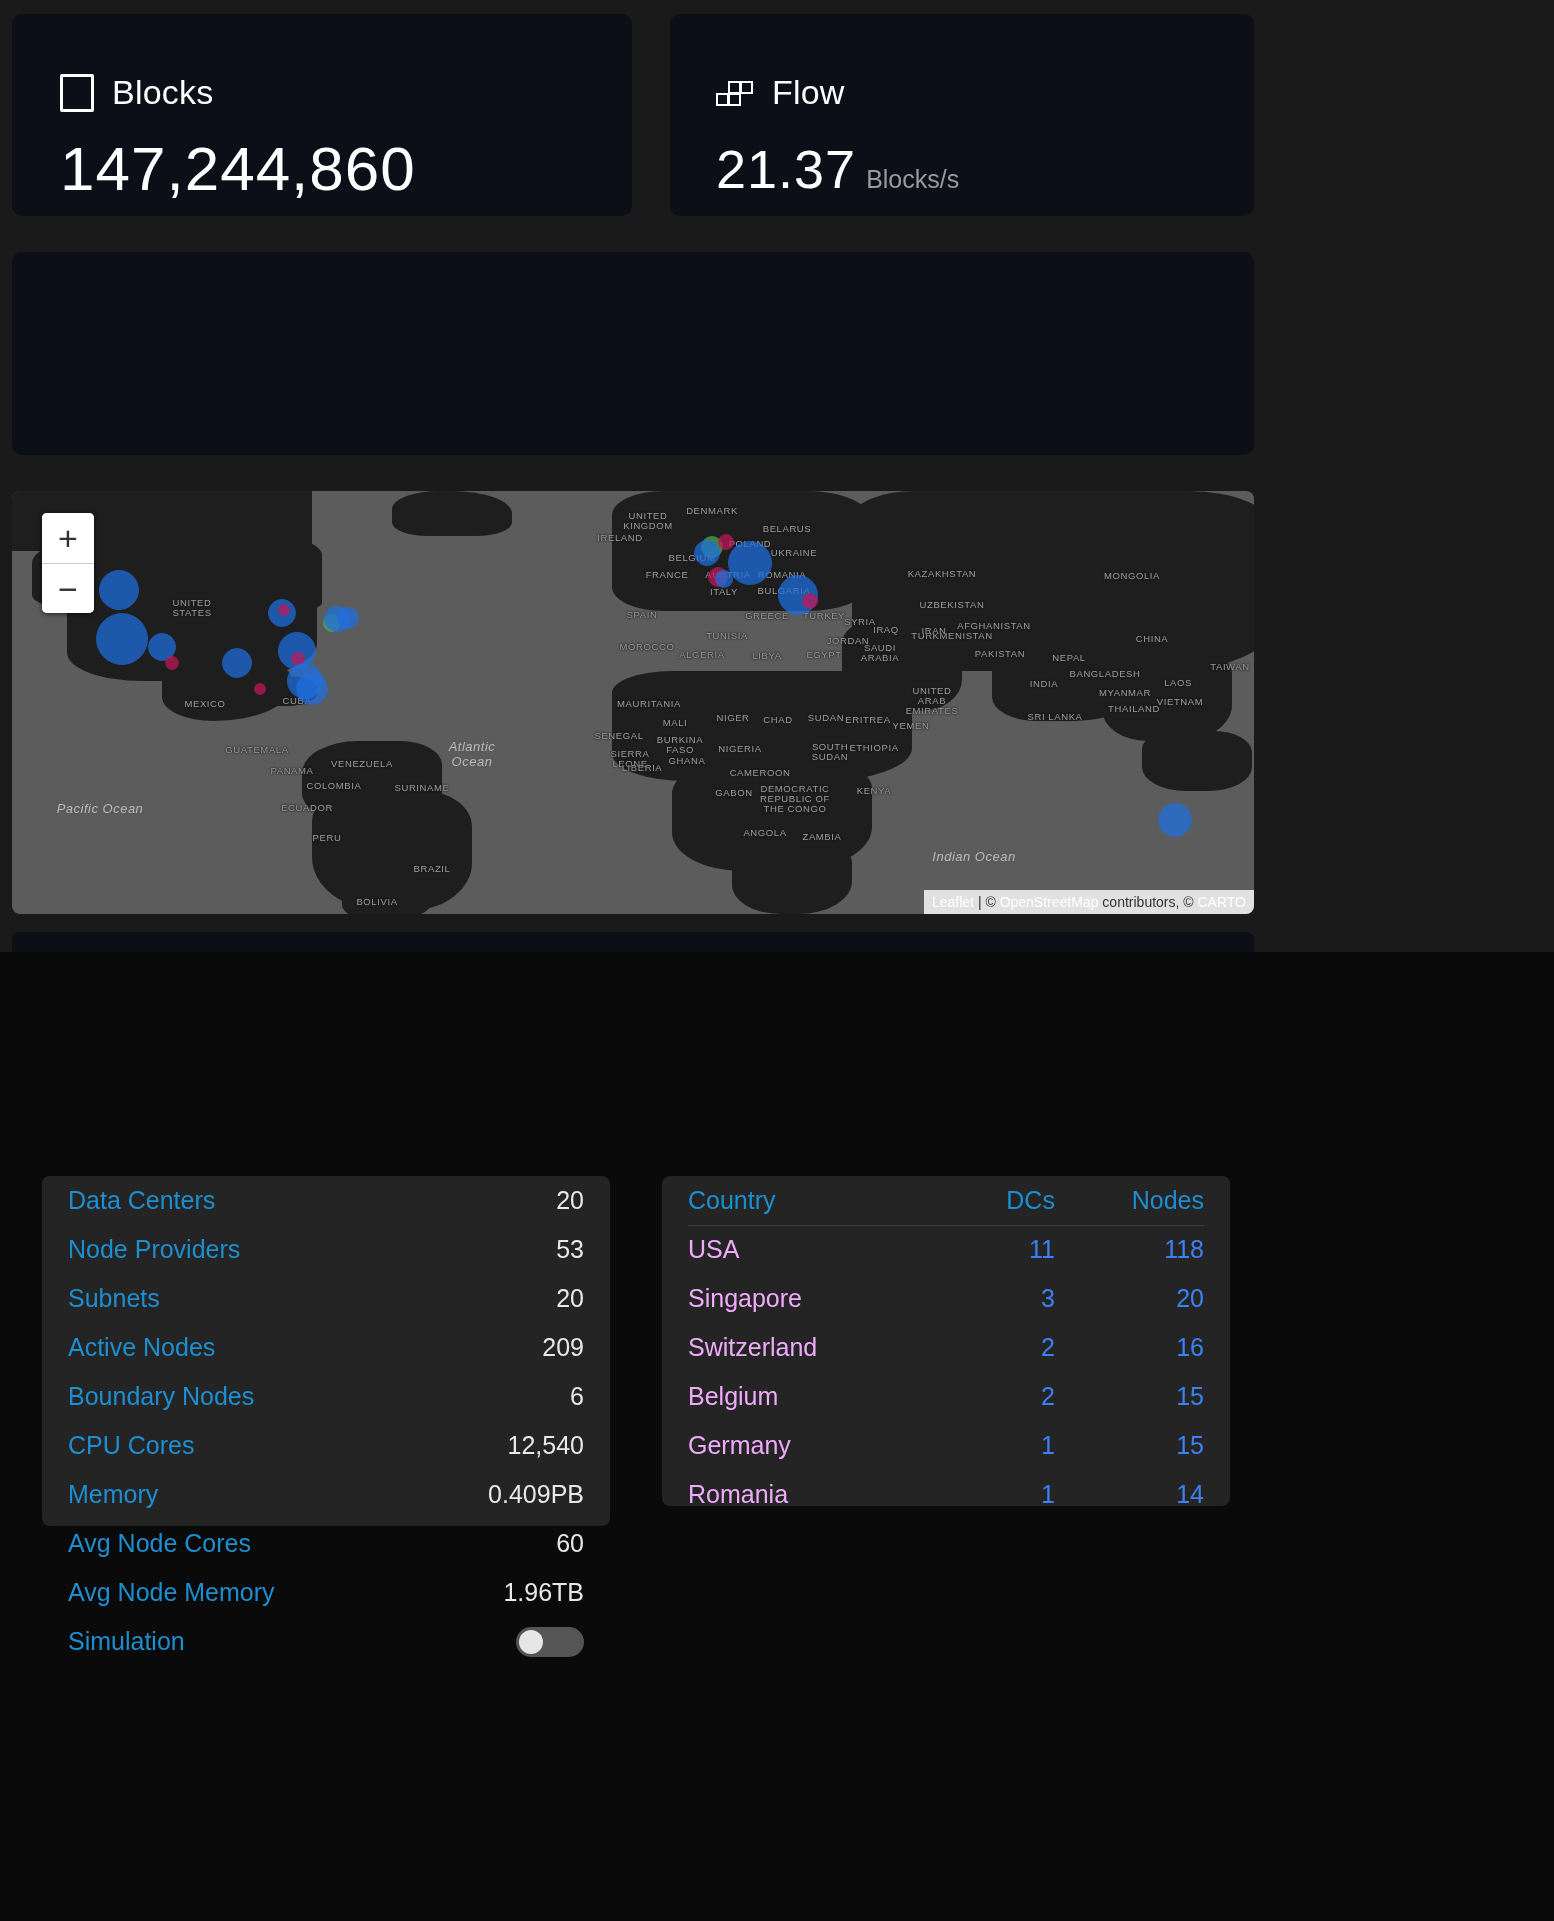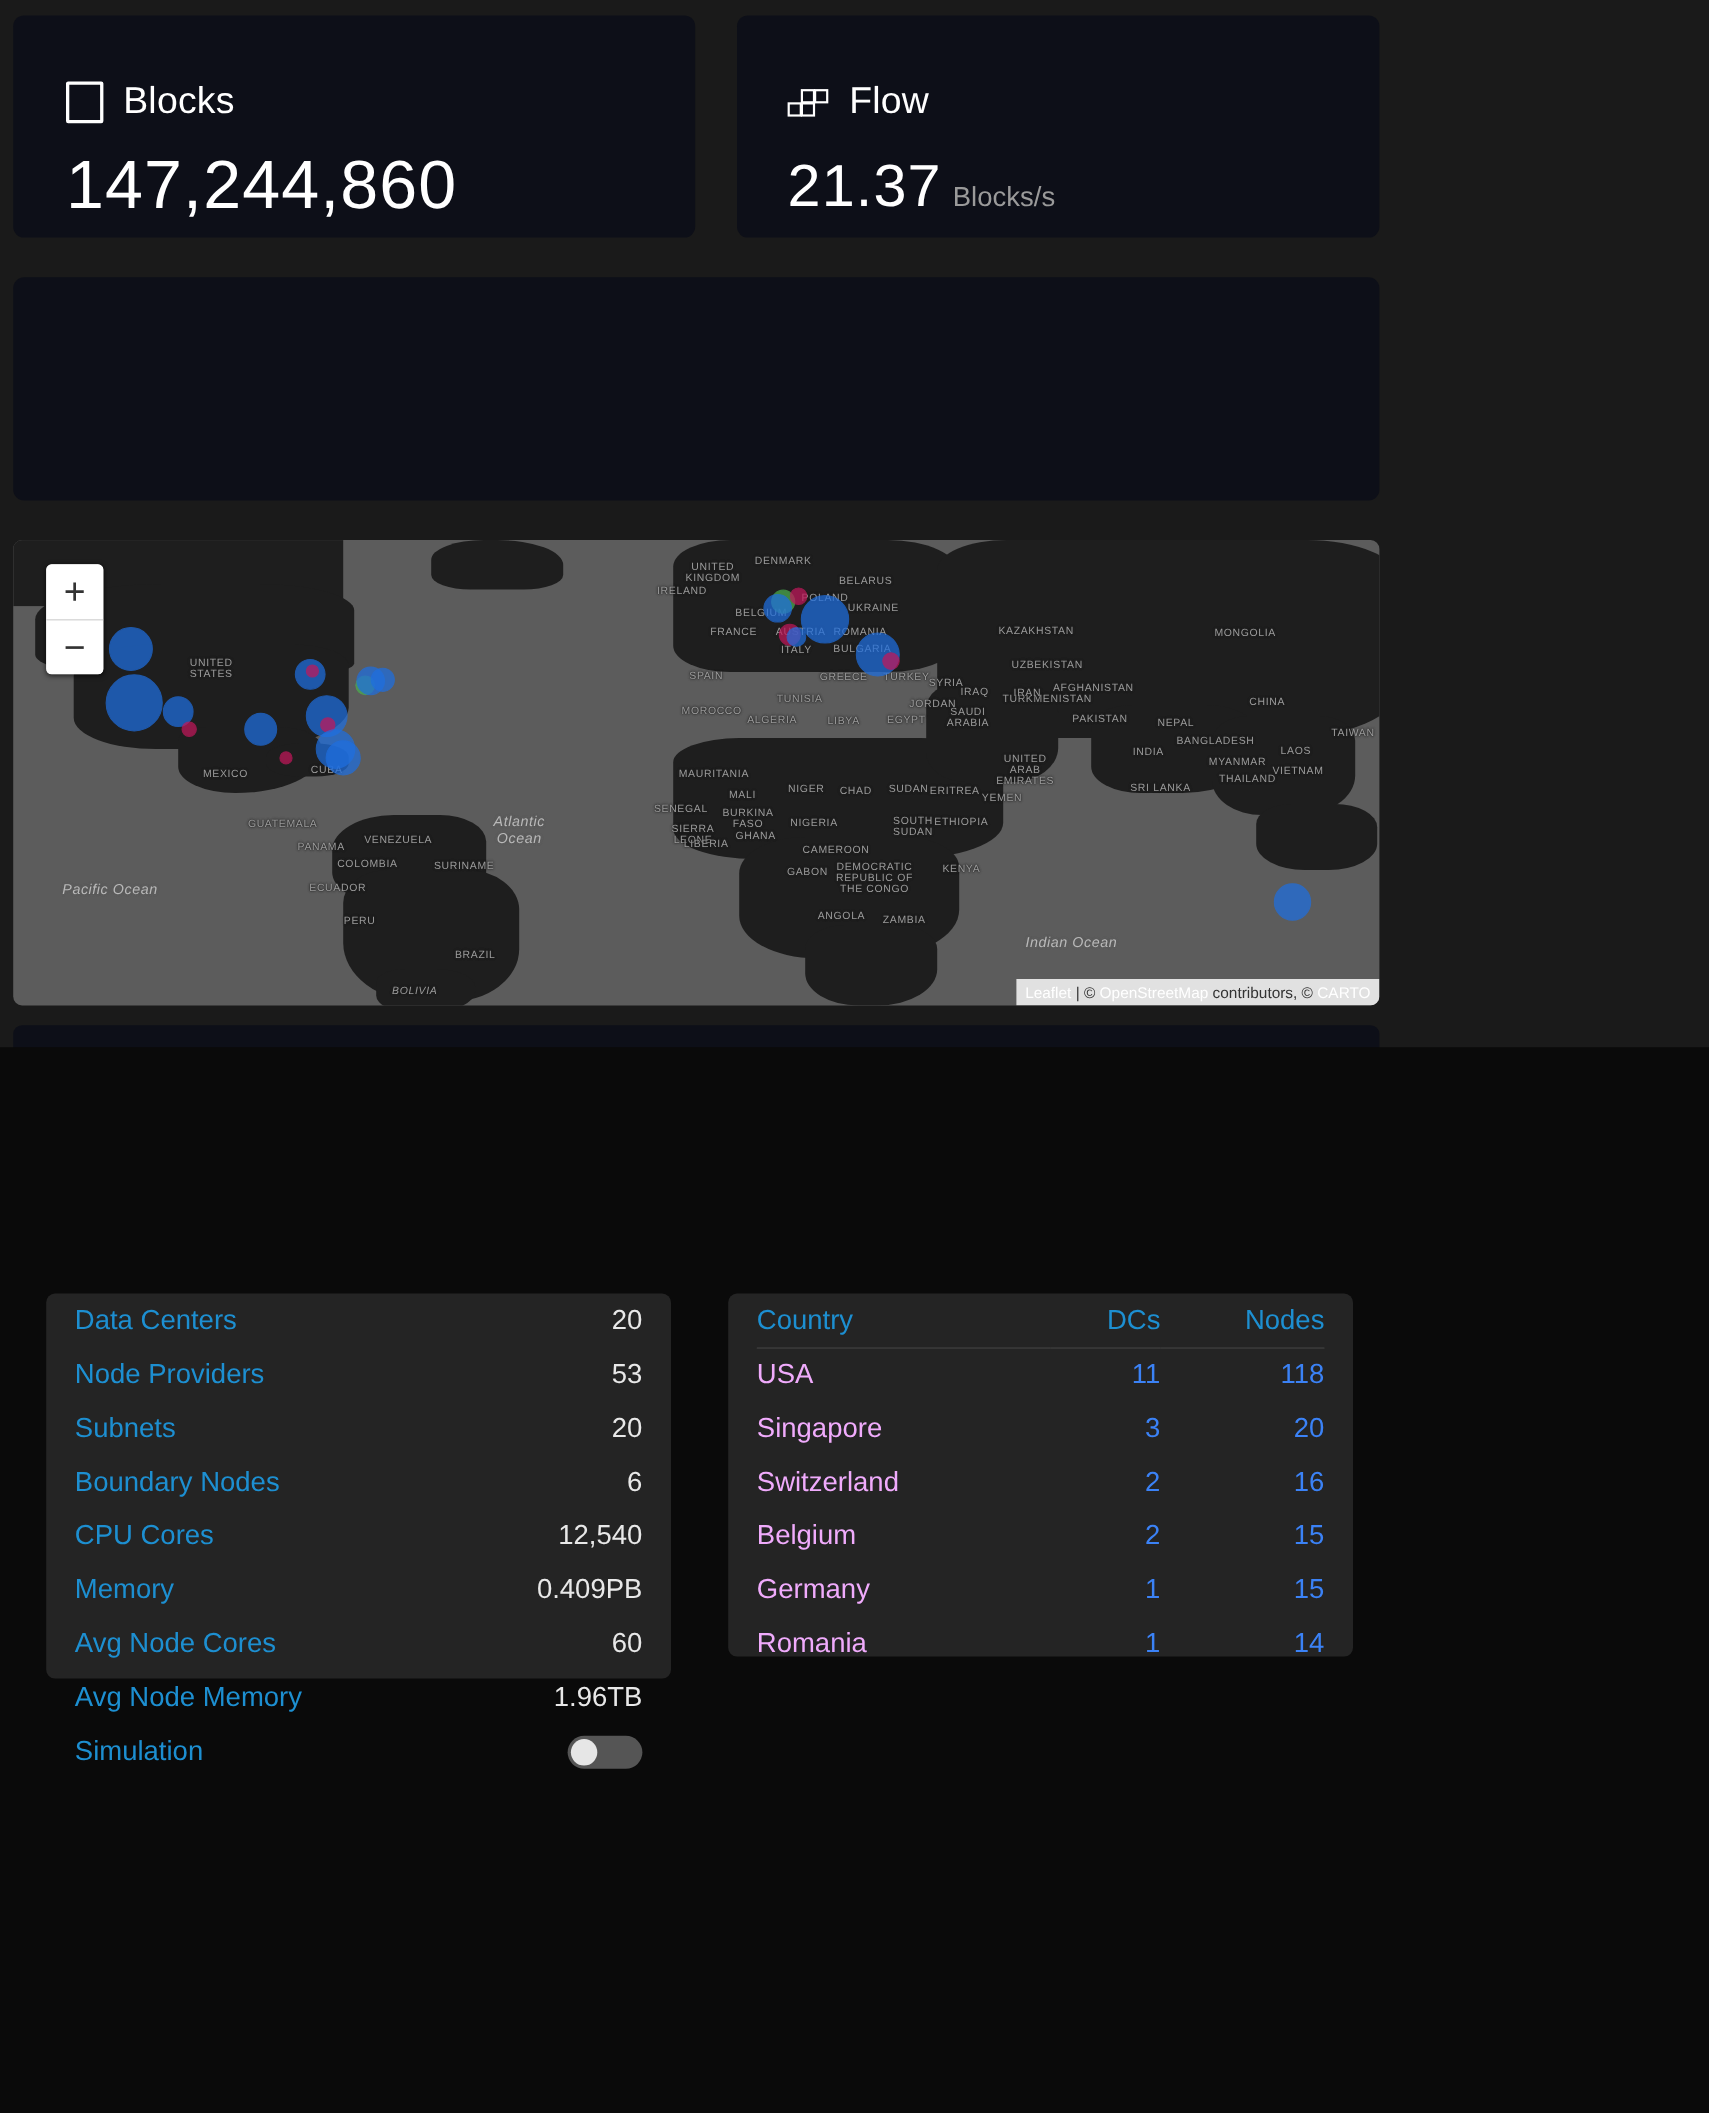--- a/index.html
+++ b/index.html
@@ -218,21 +218,21 @@
         <div class="country-label" style="left: 148px; top: 208px; width: 90px;">MEXICO</div>
         <div class="country-label" style="left: 240px; top: 205px; width: 90px;">CUBA</div>
         <div class="country-label" style="left: 200px; top: 254px; width: 90px;">GUATEMALA</div>
         <div class="country-label" style="left: 235px; top: 275px; width: 90px;">PANAMA</div>
         <div class="country-label" style="left: 305px; top: 268px; width: 90px;">VENEZUELA</div>
         <div class="country-label" style="left: 277px; top: 290px; width: 90px;">COLOMBIA</div>
         <div class="country-label" style="left: 365px; top: 292px; width: 90px;">SURINAME</div>
         <div class="country-label" style="left: 250px; top: 312px; width: 90px;">ECUADOR</div>
         <div class="country-label" style="left: 270px; top: 342px; width: 90px;">PERU</div>
         <div class="country-label" style="left: 375px; top: 373px; width: 90px;">BRAZIL</div>
-        <div class="country-label" style="left: 320px; top: 406px; width: 90px; font-style: italic;">BOLIVIA</div>
+        <div class="country-label" style="left: 320px; top: 406px; width: 90px;">BOLIVIA</div>
         <div class="country-label" style="left: 590px; top: 151px; width: 90px;">MOROCCO</div>
         <div class="country-label" style="left: 645px; top: 159px; width: 90px;">ALGERIA</div>
         <div class="country-label" style="left: 710px; top: 160px; width: 90px;">LIBYA</div>
         <div class="country-label" style="left: 767px; top: 159px; width: 90px;">EGYPT</div>
         <div class="country-label" style="left: 823px; top: 152px; width: 90px;">SAUDI
 ARABIA</div>
         <div class="country-label" style="left: 829px; top: 134px; width: 90px;">IRAQ</div>
         <div class="country-label" style="left: 803px; top: 126px; width: 90px;">SYRIA</div>
         <div class="country-label" style="left: 877px; top: 135px; width: 90px;">IRAN</div>
         <div class="country-label" style="left: 937px; top: 130px; width: 90px;">AFGHANISTAN</div>
@@ -335,20 +335,24 @@
         </div>
         <div class="stat-row">
           <span class="stat-label">Node Providers</span>
           <span class="stat-value">53</span>
         </div>
         <div class="stat-row">
           <span class="stat-label">Subnets</span>
           <span class="stat-value">20</span>
         </div>
         <div class="stat-row">
+          <span class="stat-label">Active Nodes</span>
+          <span class="stat-value">209</span>
+        </div>
+        <div class="stat-row">
           <span class="stat-label">Boundary Nodes</span>
           <span class="stat-value">6</span>
         </div>
         <div class="stat-row">
           <span class="stat-label">CPU Cores</span>
           <span class="stat-value">12,540</span>
         </div>
         <div class="stat-row">
           <span class="stat-label">Memory</span>
           <span class="stat-value">0.409PB</span>

